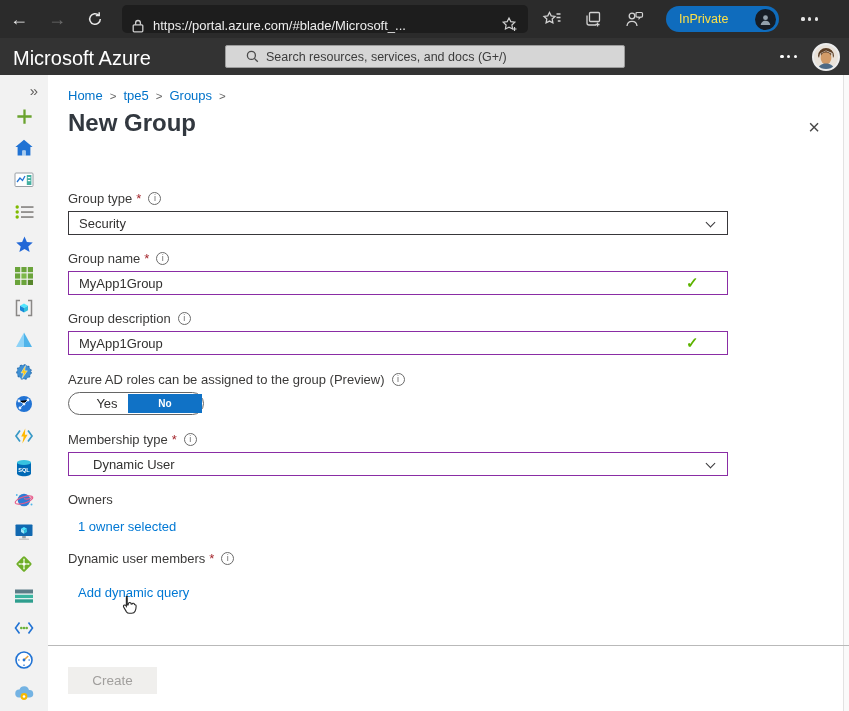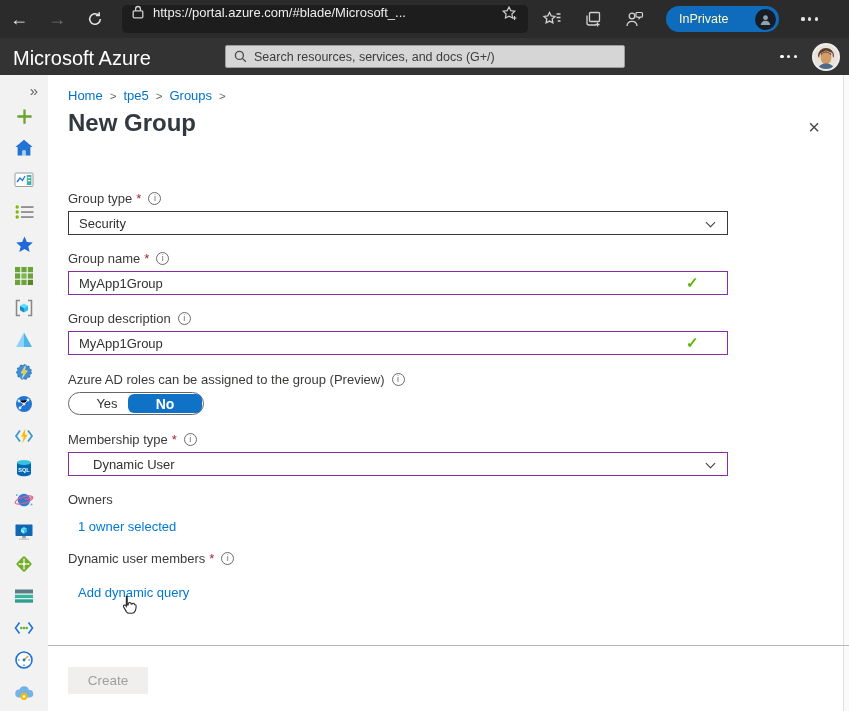--- a/index.html
+++ b/index.html
@@ -8,34 +8,34 @@
     font-family:"Liberation Sans", sans-serif;
     position:relative; overflow:hidden; background:#fff;
   }
   
   .browser-bar { position:absolute; top:0; left:0; right:0; height:38px; background:#2b2b2b;
     display:flex; align-items:center; }
   .nav-btn { width:38px; text-align:center; font-size:18px; color:#e8e8e8; cursor:default; }
   .nav-btn.fwd { color:#6e6e6e; }
   .nav-btn.refresh { display:flex; align-items:center; justify-content:center; }
   .address { margin-left:8px; width:406px; height:28px; background:#1d1d1d; border-radius:5px;
-    display:flex; align-items:flex-start; padding:0 10px; gap:9px; }
+    display:flex; align-items:flex-end; padding:0 10px; gap:9px; }
   .url { color:#ededed; font-size:13px; flex:1; white-space:nowrap; overflow:hidden; }
   .chrome-actions { display:flex; align-items:center; margin-left:14px; gap:22px; }
-  .inprivate { height:26px; border-radius:13px; background:#0f6cbd; color:#fef9c3; font-size:12.5px;
+  .inprivate { height:26px; border-radius:13px; background:#0f6cbd; color:#fde047; font-size:12.5px;
     display:flex; align-items:center; padding:0 3px 0 13px; gap:27px; }
   .ip-avatar { width:21px; height:21px; border-radius:50%; background:#161d26;
     display:flex; align-items:center; justify-content:center; }
   .dots { display:flex; gap:3.5px; align-items:center; }
   .dots i { width:3.2px; height:3.2px; border-radius:50%; background:#e3e3e3; display:block; }
   
   .azure-bar { position:absolute; top:38px; left:0; right:0; height:37px; background:#333333; }
   .brand { position:absolute; left:13px; top:9px; color:#fff; font-size:20px; font-weight:400; }
   .search { position:absolute; left:225px; top:7px; width:400px; height:23px; background:#d6d6d6;
-    border:1px solid #9c9c9c; border-radius:2px; display:flex; align-items:center; padding:0 8px; gap:7px; }
+    border:1px solid #9c9c9c; border-radius:2px; display:flex; align-items:center; padding:0 20px; gap:7px; }
   .search input { flex:1; background:transparent; border:0; outline:none; font-size:12.5px; color:#222; }
   .search input::placeholder { color:#3c3c3c; }
   .azure-right { position:absolute; right:9px; top:0; height:37px; display:flex; align-items:center; gap:15px; }
   .azure-right .dots i { background:#fff; }
   .avatar { width:28px; height:28px; border-radius:50%; overflow:hidden; border:2px solid #ededed; background:#dfe3e8; }
   
   .sidebar { position:absolute; left:0; top:75px; bottom:0; width:48px; background:#f2f2f2;
     display:flex; flex-direction:column; align-items:center; overflow:hidden; }
   .sb-collapse { align-self:flex-end; padding:8px 10px 2px 0; color:#605e5c; font-size:15px; line-height:1; cursor:default; }
   .sb-item { width:48px; height:32px; display:flex; align-items:center; justify-content:center; flex:0 0 32px; }
@@ -55,25 +55,25 @@
     font-size:13px; color:#323130; display:flex; align-items:center; padding:0 10px; }
   input.ctl { display:block; padding:0 38px 0 10px; outline:none; font-family:inherit; }
   .dirty { border-color:#8a2da5;padding-left:24px; }
   .chev { position:absolute; right:13px; top:7px; width:7px; height:7px;
     border-right:1.7px solid #38373a; border-bottom:1.7px solid #38373a; transform:rotate(45deg); }
   .check { position:absolute; color:#5db300; font-size:15px; font-weight:bold; left:660px; margin-left:-22px; }
   .toggle { position:absolute; left:20px; top:317px; width:136px; height:23px; border:1px solid #666;
     border-radius:12px; background:#fff; }
   .tg-yes { position:absolute; left:8px; top:0; width:60px; height:21px; display:flex; align-items:center;
     justify-content:center; font-size:13px; color:#323130; cursor:pointer; }
-  .tg-no { position:absolute; left:59px; top:1px; width:74px; height:19px; background:#1072c6; border-radius:6px;
-    color:#fff; font-weight:700; font-size:14px; display:flex; align-items:center; justify-content:center; cursor:pointer; }
+  .tg-no { position:absolute; left:59px; top:1px; width:74px; height:19px; background:#1072c6; border-radius:0;
+    color:#fff; font-weight:700; font-size:10px; display:flex; align-items:center; justify-content:center; cursor:pointer; }
   .link { position:absolute; left:30px; color:#0078d4; font-size:13px; text-decoration:none; cursor:pointer; }
   .divider { position:absolute; left:0; right:0; top:570px; border-top:1px solid #b9b9b9; }
-  .create-btn { position:absolute; left:20px; top:592px; width:80px; height:27px; background:#f0efed;
+  .create-btn { position:absolute; left:20px; top:592px; width:89px; height:27px; background:#f0efed;
     color:#a19f9d; border:0; font-size:13.5px; font-family:inherit; }
   .cursor-ptr { position:absolute; left:72px; top:520px; }
 </style>
 </head>
 <body>
 
 <div class="browser-bar">
   <span class="nav-btn">←</span>
   <span class="nav-btn fwd">→</span>
   <span class="nav-btn refresh">

